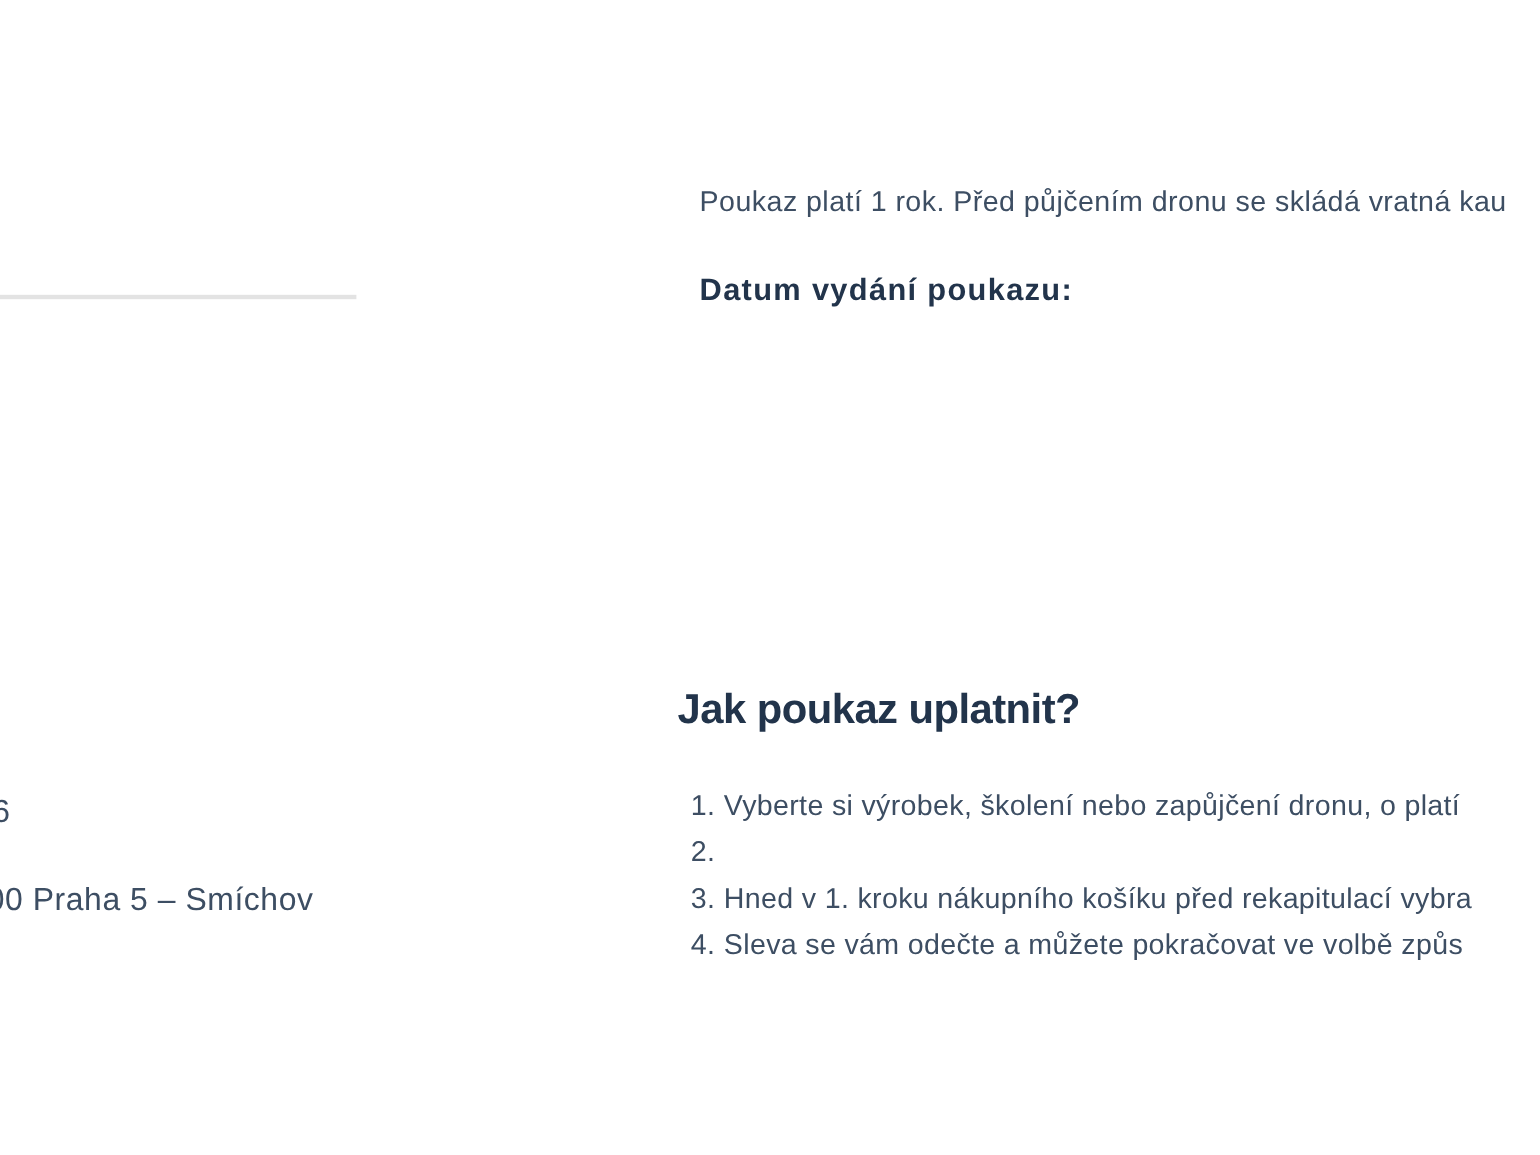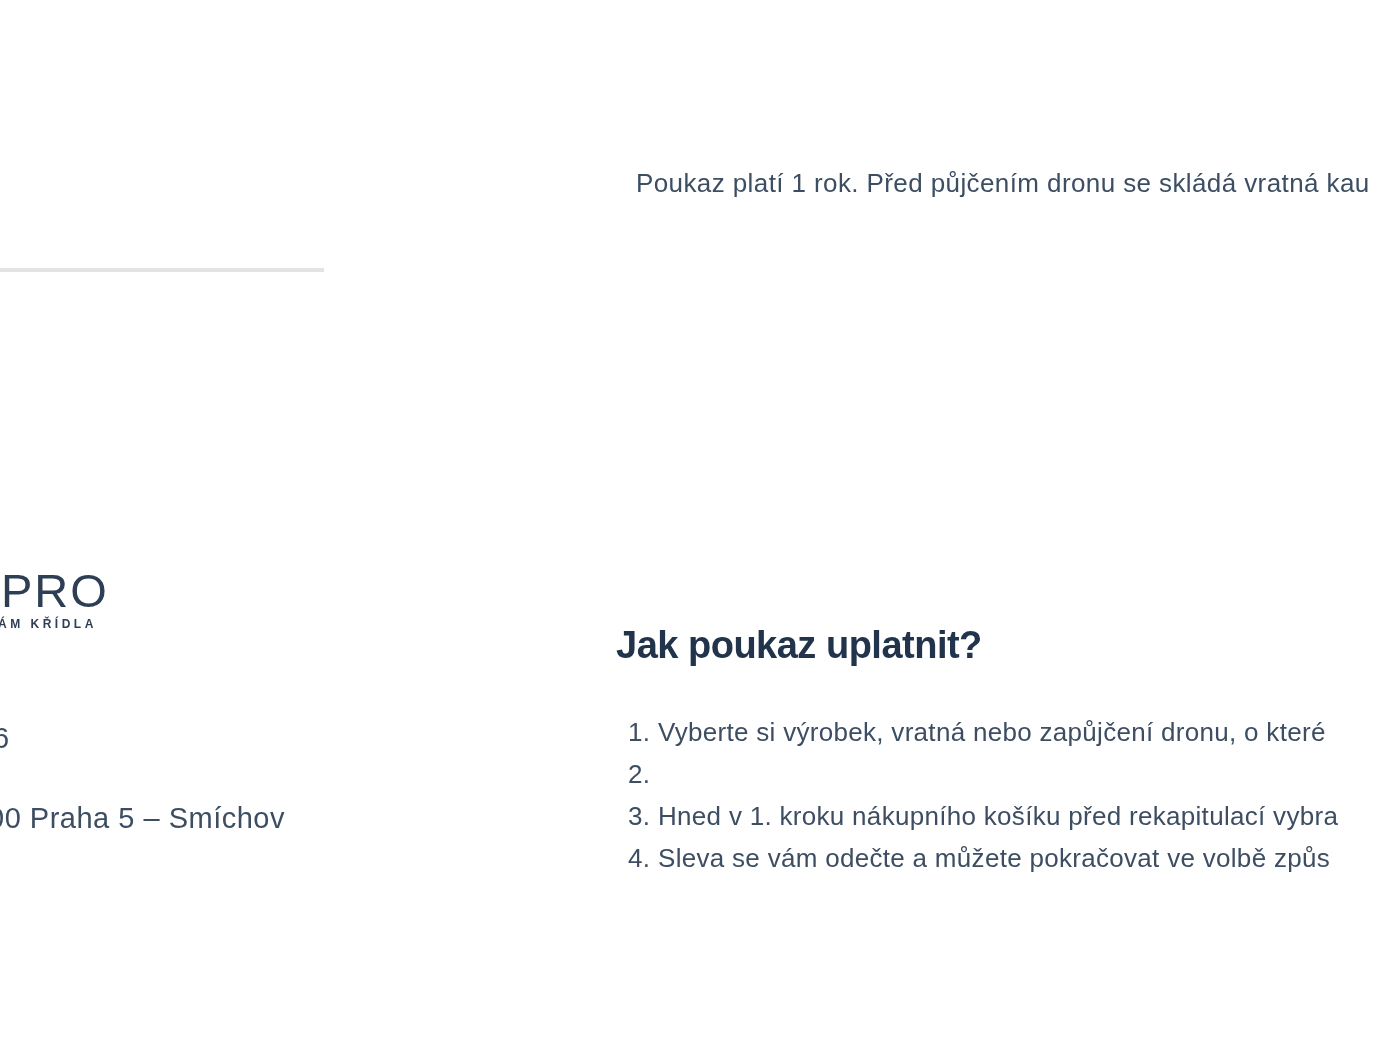--- a/index.html
+++ b/index.html
@@ -108,39 +108,36 @@
   .step .marker { flex: none; width: 30px; }
   .step .line { display: block; white-space: nowrap; }
 </style>
 </head>
 <body>
 
 <div class="page">
 
   <div class="intro">Poukaz platí 1 rok. Před půjčením dronu se skládá vratná kau</div>
 
+  <div class="issue-date">Datum vydání poukazu:</div>
 
   <div class="divider"></div>
 
-  <div class="logo">
-    <div class="logo-text">PRO</div>
-    <div class="logo-tagline">ÁM KŘÍDLA</div>
-  </div>
 
   <div class="phone-frag">6</div>
 
   <div class="address-frag">00 Praha 5 – Smíchov</div>
 
   <h1 class="howto-heading">Jak poukaz uplatnit?</h1>
 
   <ol class="steps">
     <li class="step">
       <span class="marker">1.</span>
       <span class="lines">
-        <span class="line">Vyberte si výrobek, vratná nebo zapůjčení dronu, o které</span>
+        <span class="line">Vyberte si výrobek, školení nebo zapůjčení dronu, o platí</span>
       </span>
     </li>
     <li class="step">
       <span class="marker">2.</span>
     </li>
     <li class="step">
       <span class="marker">3.</span>
       <span class="lines">
         <span class="line">Hned v 1. kroku nákupního košíku před rekapitulací vybra</span>
       </span>

